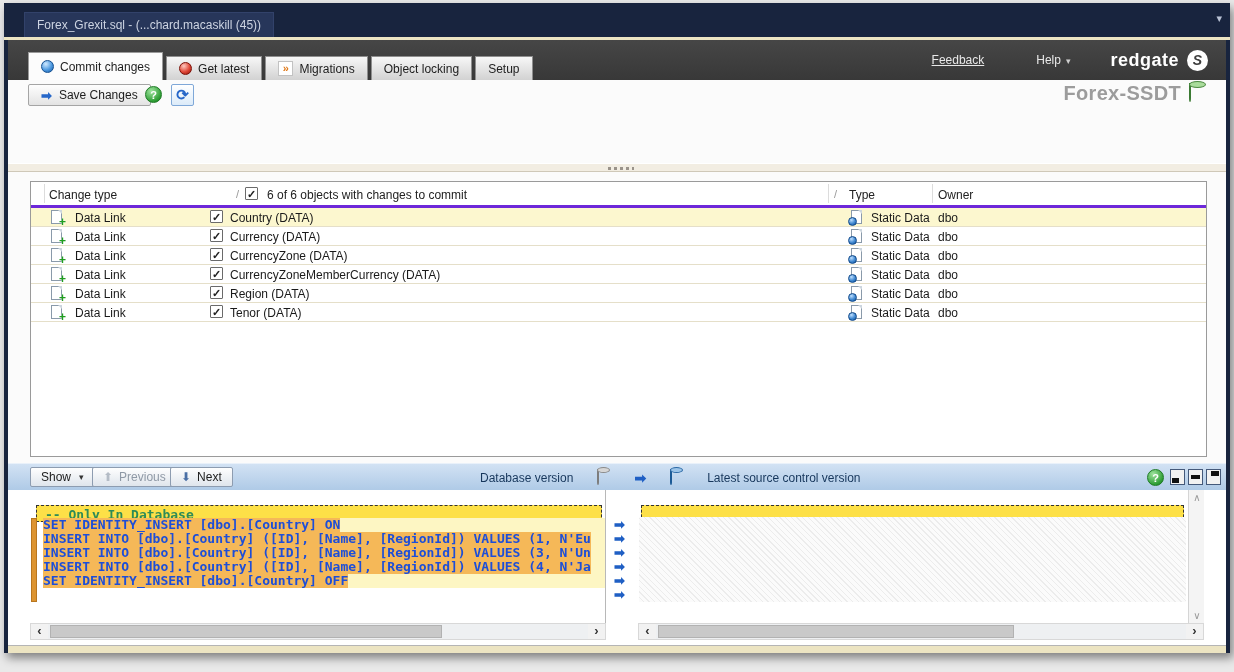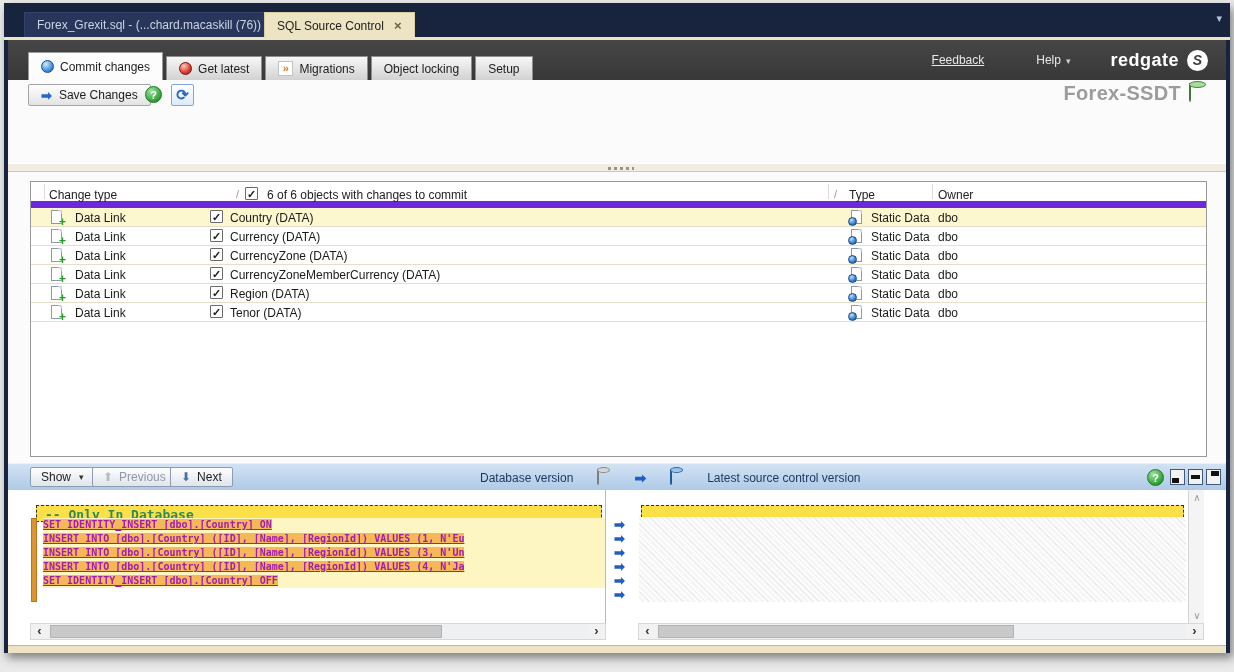--- a/index.html
+++ b/index.html
@@ -69,21 +69,21 @@
   .cyl.blue .top { height:6px; background:#9cc4e8; border:1px solid #2c6aa6; }
 
   .splitter { position:absolute; left:0; top:83px; width:1226px; height:9px; background:#f2ede2;
               border-top:1px solid #ffffff; border-bottom:1px solid #cfc8b8; }
   .grip { position:absolute; left:604px; top:3px; width:26px; height:3px;
           background:repeating-linear-gradient(90deg,#9a938a 0 3px,transparent 3px 6px); }
 
   
   .grid { position:absolute; left:26px; top:101px; width:1177px; height:276px;
           background:#fff; border:1px solid #9a9a9a; font-size:12px; color:#1a1a1a; }
-  .ghead { position:relative; height:26px; border-bottom:7px solid #6d28d9; background:#fff; }
+  .ghead { position:relative; height:26px; border-bottom:3px solid #6d28d9; background:#fff; }
   .ghead .sep { position:absolute; top:2px; bottom:2px; width:1px; background:#dcdcdc; }
   .hlabel { position:absolute; top:6px; white-space:nowrap; color:#222; }
   .sortg { position:absolute; top:6px; color:#9a9a9a; font-size:11px; }
   .cb { position:absolute; width:13px; height:13px; background:#fff; border:1px solid #6a6a6a;
         border-radius:1px; font-size:11px; font-weight:bold; color:#222; line-height:12px; text-align:center; }
   .grow { position:relative; height:19px; border-bottom:1px solid #e5dfc9; background:#fff; }
   .grow.selected { background:#fcf7cf; }
   .grow .cb { top:2px; left:179px; }
   .rlabel { position:absolute; top:3px; white-space:nowrap; }
   .sheeticon { position:absolute; width:11px; height:14px; background:#fff; border:1px solid #8a9aaa; }
@@ -117,21 +117,21 @@
   .diffarea { top:487px; height:155px; background:#fff; }
   .paneline { position:absolute; top:0; height:133px; width:1px; background:#b8b8b8; }
   .mono { font-family:"DejaVu Sans Mono", monospace; }
   .commentbox { position:absolute; top:15px; height:17px; border:1px dashed #333; background:#fde047; }
   .commentbox.l { left:32px; width:566px; }
   .commentbox.r { left:637px; width:543px; }
   .commenttext { position:absolute; left:8px; top:1px; font-size:13px; font-weight:bold; color:#2e8b57; white-space:pre; }
   .marker { position:absolute; left:27px; top:28px; width:6px; height:84px; background:#dd9430; border:1px solid #b8761f; }
   .sqlwrap { position:absolute; left:39px; top:28px; width:562px; height:84px; overflow:hidden; }
   .sqlline { height:14px; line-height:14px; background:#fdf6c3; white-space:pre; overflow:hidden;
-             font-size:10px; font-weight:bold; color:#a21caf;text-decoration:underline; }
+             font-size:13px; font-weight:bold; color:#1d4ed8; }
   .sqlline span { background:#f5b858; }
   .gutter { position:absolute; left:602px; top:0; width:32px; height:133px; background:#fff; }
   .garrow { position:absolute; left:8px; width:18px; height:14px; color:#1f5fc4; font-size:13px;
             font-weight:bold; line-height:14px; }
   .hatch { position:absolute; left:635px; top:27px; width:547px; height:85px;
            background:repeating-linear-gradient(45deg,#fbfbfb 0 3px,#ececec 3px 4px); }
   .vscroll { position:absolute; left:1184px; top:0; width:16px; height:133px; background:#f4f4f4;
              border-left:1px solid #d5d5d5; }
   .vscroll .ar { position:absolute; left:0; width:16px; height:15px; color:#9a9a9a; font-size:10px;
                  text-align:center; line-height:15px; }
@@ -145,24 +145,21 @@
   .edge { position:absolute; top:37px; width:4px; height:613px; background:#18243e; }
   .edge.l { left:0; } .edge.r { right:0; }
 </style>
 </head>
 <body>
 
 <div class="window">
 
   <div class="sec doctabs">
     <div class="doctab inactive">
-      <span>Forex_Grexit.sql - (...chard.macaskill (76))</span>
-    </div>
-    <div class="doctab active">
-      <span>SQL Source Control</span><span class="closex">×</span>
+      <span>Forex_Grexit.sql - (...chard.macaskill (45))</span>
     </div>
     <div class="tabcaret">▾</div>
   </div>
   <div class="sec creamline"></div>
 
   <div class="sec darkband">
     <div class="innertabs">
       <div class="itab active">
         <span class="sphere blue"></span>
         <span>Commit changes</span>

